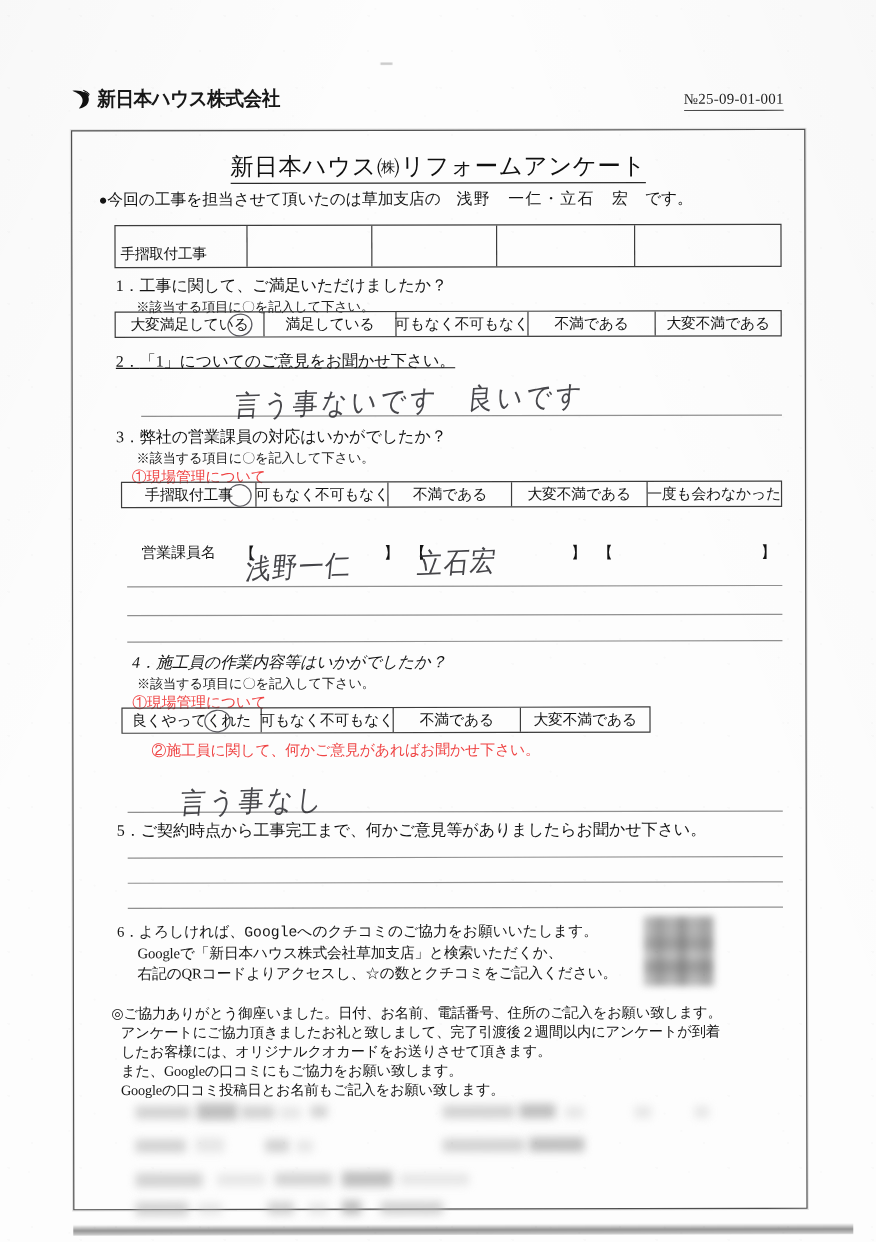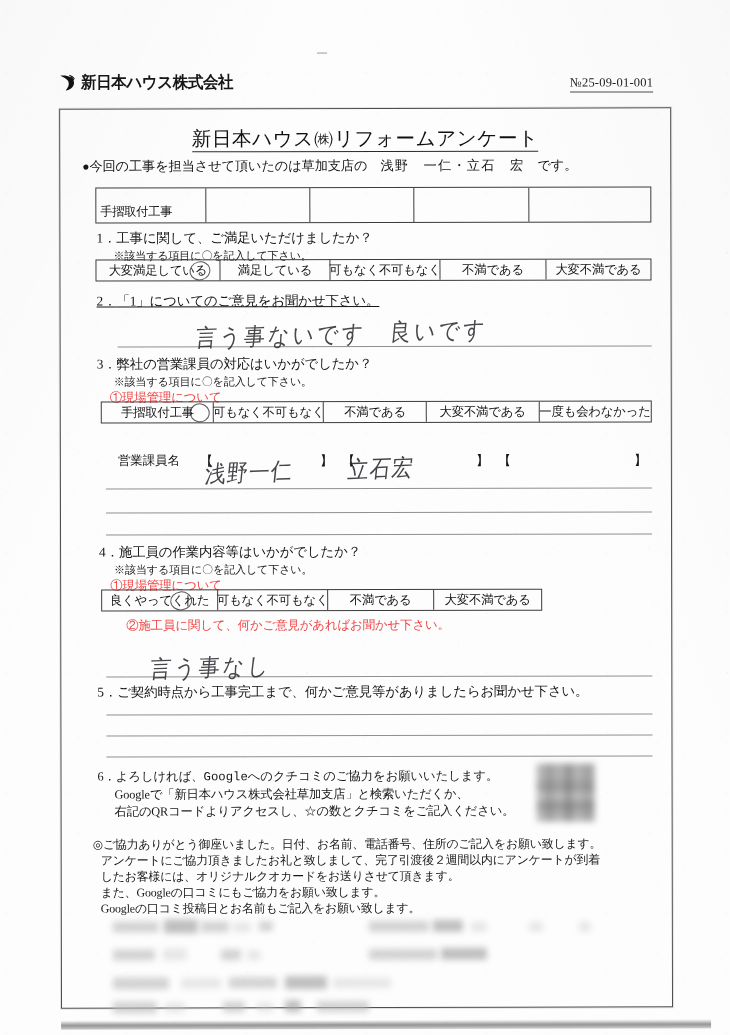--- a/index.html
+++ b/index.html
@@ -383,21 +383,21 @@
     <span class="brk" style="left:380px">【</span>
     <span class="brk" style="left:516px">】</span>
   </div>
   <div class="hand hand-name" style="left:205px; top:460px;">浅野一仁</div>
   <div class="hand hand-name" style="left:348px; top:456px;">立石宏</div>
 
   <div class="rule" style="left:106px; top:488px; width:546px;"></div>
   <div class="rule" style="left:106px; top:512px; width:546px;"></div>
   <div class="rule" style="left:106px; top:534px; width:546px;"></div>
 
-  <div class="q" style="left:99px; top:543px;">
+  <div class="q" style="left:110px; top:543px;font-style:italic;">
     <span>4．</span><span>施工員の作業内容等はいかがでしたか？</span>
   </div>
   <div class="note" style="left:114px; top:562px;">※該当する項目に〇を記入して下さい。</div>
   <div class="sub" style="left:110px; top:577px;">①現場管理について</div>
 
   <div class="tbl tbl-ans tbl-q4">
     <div class="cell" style="width:116px">良くやってくれた</div>
     <div class="cell" style="width:110px">可もなく不可もなく</div>
     <div class="cell" style="width:106px">不満である</div>
     <div class="cell" style="flex:1">大変不満である</div>

